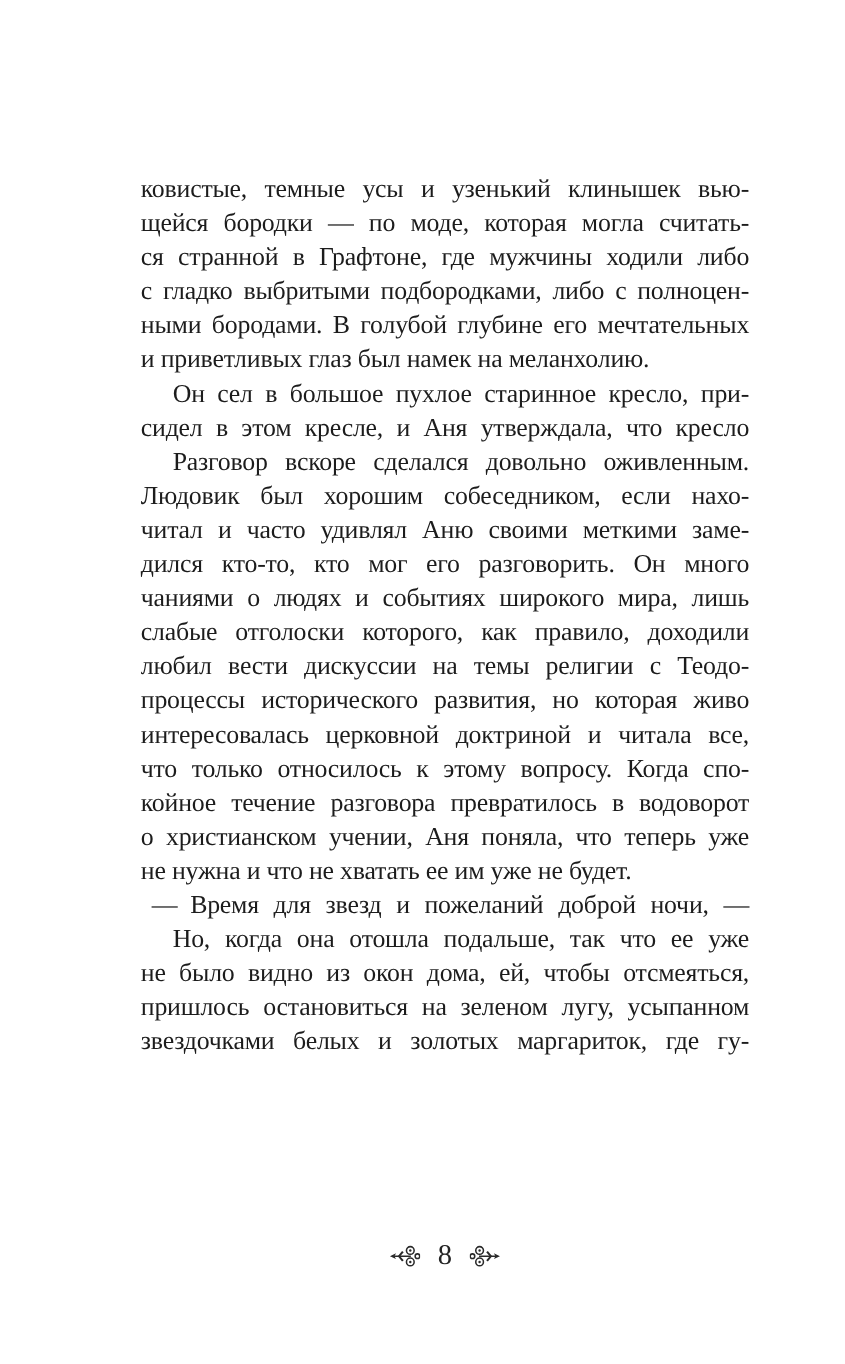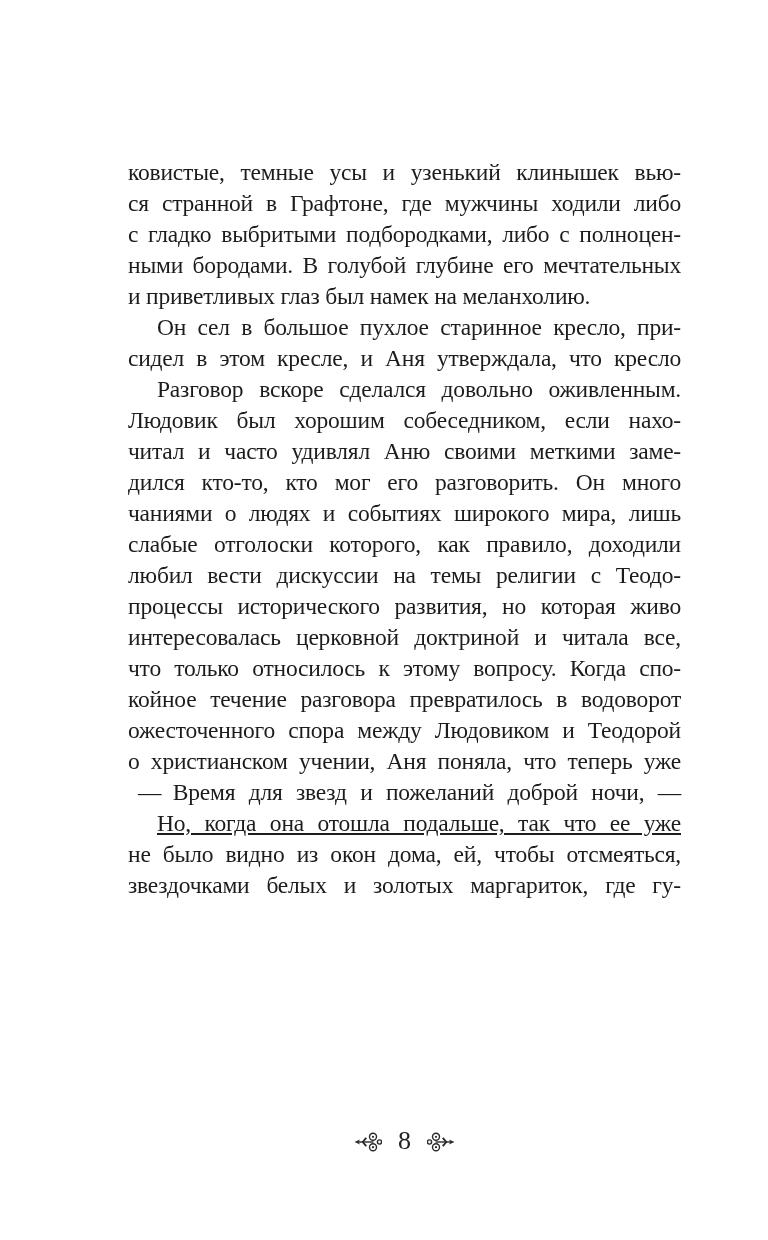--- a/index.html
+++ b/index.html
@@ -50,42 +50,44 @@
   .orn svg { display: block; }
   .flip { transform: scaleX(-1); }
 </style>
 </head>
 <body>
 
 <div class="page">
 
   <div class="textblock" id="textblock">
       <div class="line just">ковистые, темные усы и узенький клинышек вью-</div>
+      <div class="line just">щейся бородки — по моде, которая могла считать-</div>
       <div class="line just">ся странной в Графтоне, где мужчины ходили либо</div>
       <div class="line just">с гладко выбритыми подбородками, либо с полноцен-</div>
       <div class="line just">ными бородами. В голубой глубине его мечтательных</div>
       <div class="line">и приветливых глаз был намек на меланхолию.</div>
       <div class="line just" style="text-indent: 29px;">Он сел в большое пухлое старинное кресло, при-</div>
       <div class="line just">сидел в этом кресле, и Аня утверждала, что кресло</div>
       <div class="line just" style="text-indent: 29px;">Разговор вскоре сделался довольно оживленным.</div>
       <div class="line just">Людовик был хорошим собеседником, если нахо-</div>
       <div class="line just">читал и часто удивлял Аню своими меткими заме-</div>
       <div class="line just">дился кто-то, кто мог его разговорить. Он много</div>
       <div class="line just">чаниями о людях и событиях широкого мира, лишь</div>
       <div class="line just">слабые отголоски которого, как правило, доходили</div>
       <div class="line just">любил вести дискуссии на темы религии с Теодо-</div>
       <div class="line just">процессы исторического развития, но которая живо</div>
       <div class="line just">интересовалась церковной доктриной и читала все,</div>
       <div class="line just">что только относилось к этому вопросу. Когда спо-</div>
       <div class="line just">койное течение разговора превратилось в водоворот</div>
-      <div class="line just">ожесточенного спора между Людовиком и Теодорой</div>
       <div class="line just">о христианском учении, Аня поняла, что теперь уже</div>
+      <div class="line">не нужна и что не хватать ее им уже не будет.</div>
       <div class="line just" style="text-indent: 10px;">— Время для звезд и пожеланий доброй ночи, —</div>
-      <div class="line just" style="text-indent: 29px; text-decoration: underline;">Но, когда она отошла подальше, так что ее уже</div>
+      <div class="line just" style="text-indent: 29px;">Но, когда она отошла подальше, так что ее уже</div>
       <div class="line just">не было видно из окон дома, ей, чтобы отсмеяться,</div>
+      <div class="line just">пришлось остановиться на зеленом лугу, усыпанном</div>
       <div class="line just">звездочками белых и золотых маргариток, где гу-</div>
     </div>
 
   <div class="footer">
     <span class="orn">
       <svg width="28" height="24" viewBox="0 0 28 24">
         <g stroke="#2a2a2a" stroke-width="1.4" fill="none">
           <line x1="3" y1="12" x2="19.5" y2="12"></line>
           <circle cx="19" cy="6.8" r="3.5"></circle>
           <circle cx="19" cy="17.2" r="3.5"></circle>

